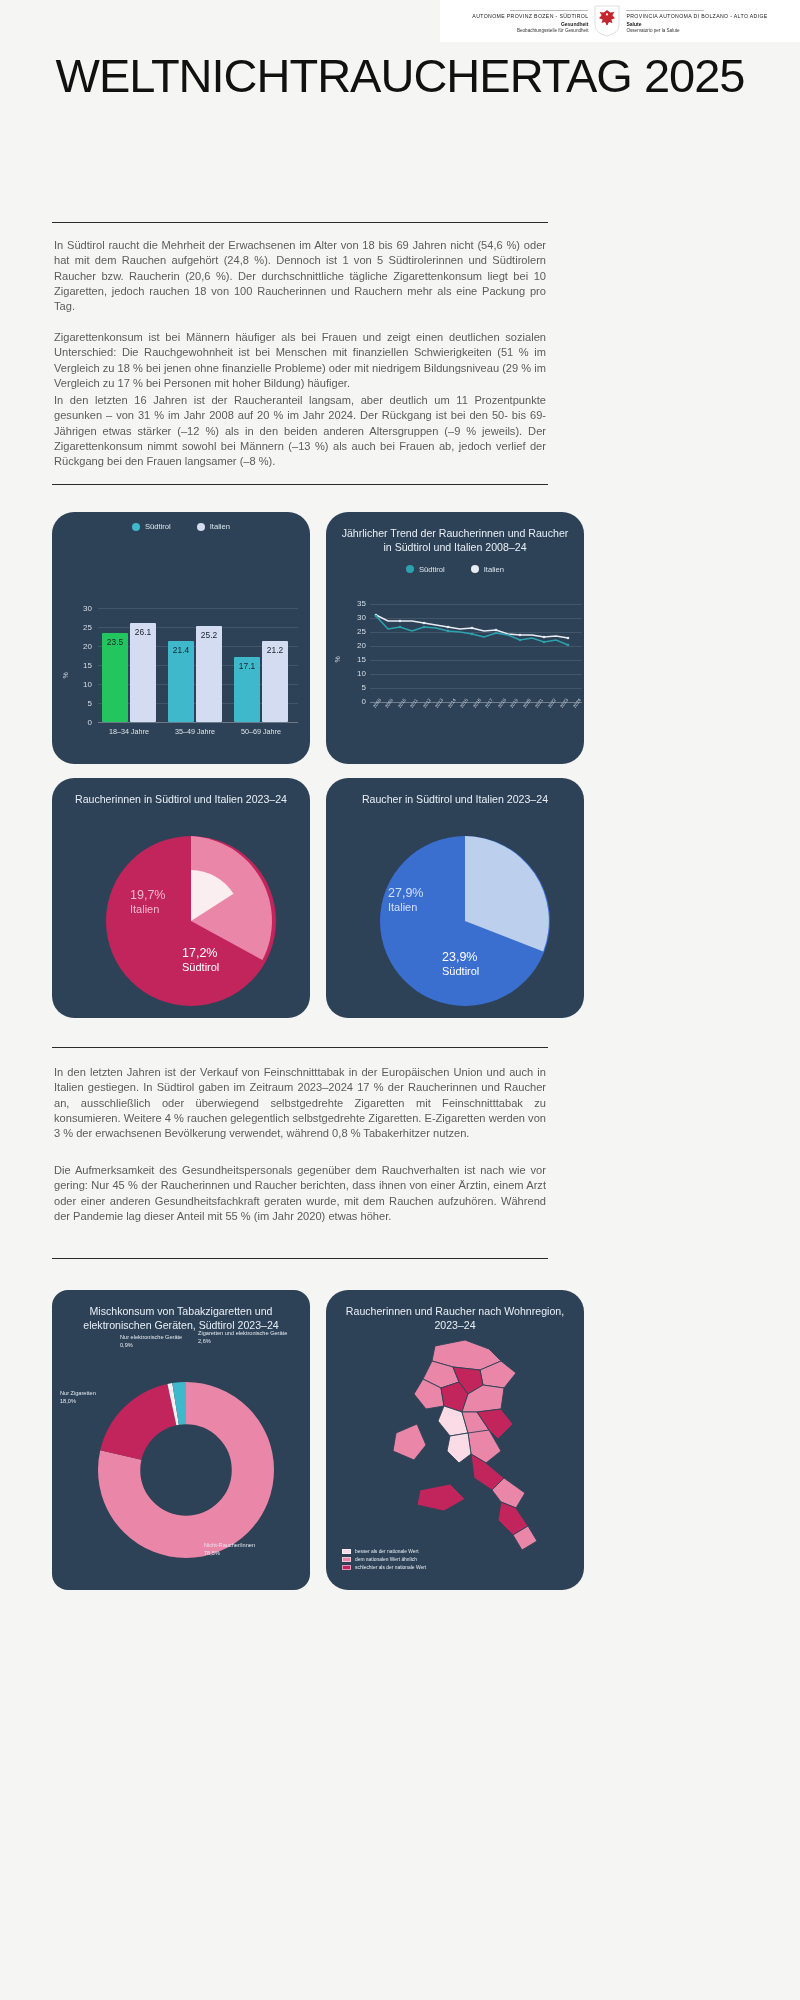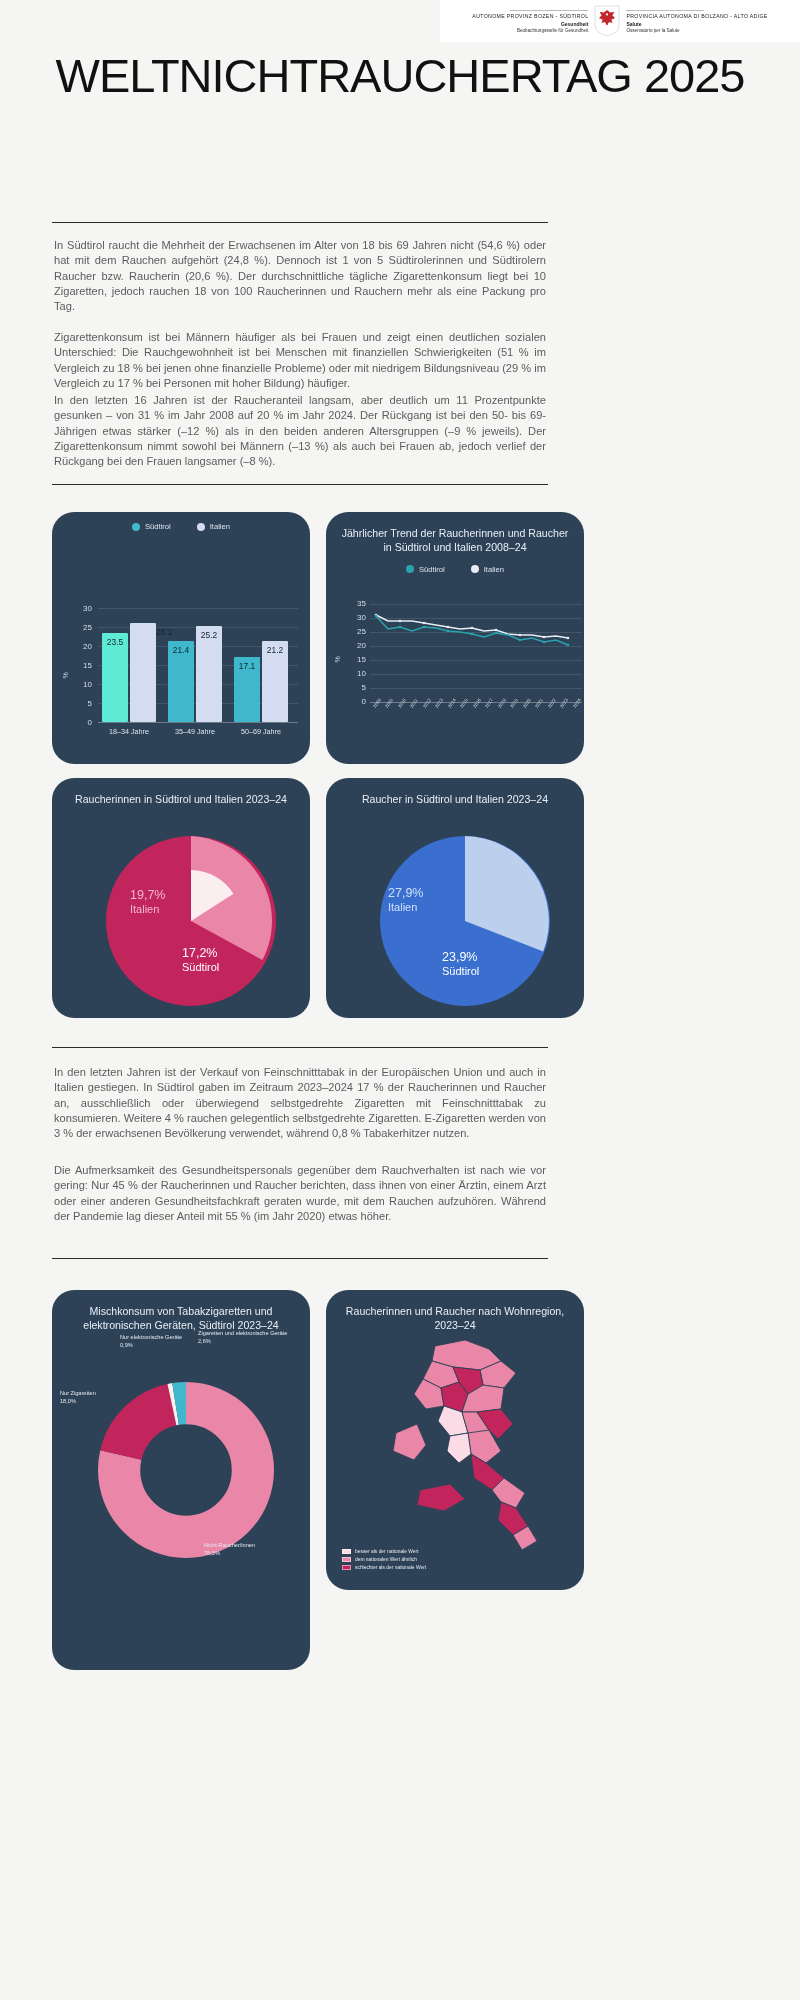--- a/index.html
+++ b/index.html
@@ -144,24 +144,24 @@
 
       <div class="gridline" style="left:46px; top:0px; width:200px;"></div>
       <div class="gridline" style="left:46px; top:19px; width:200px;"></div>
       <div class="gridline" style="left:46px; top:38px; width:200px;"></div>
       <div class="gridline" style="left:46px; top:57px; width:200px;"></div>
       <div class="gridline" style="left:46px; top:76px; width:200px;"></div>
       <div class="gridline" style="left:46px; top:95px; width:200px;"></div>
       <div class="gridline" style="left:46px; top:114px; width:200px; background:rgba(255,255,255,.3);"></div>
 
       <div style="position:absolute; left:46px; top:0; width:62px; height:114px;">
-        <div class="bar" style="left:4px; width:26px; height:89px; background:#5eead4;">
+        <div class="bar" style="left:4px; width:26px; height:89px; background:#22c55e;">
           <span class="bar-val">23.5</span>
         </div>
-        <div class="bar" style="left:32px; width:26px; height:99px; background:#d3dcf0;padding-left:21px;">
+        <div class="bar" style="left:32px; width:26px; height:99px; background:#d3dcf0;">
           <span class="bar-val">26.1</span>
         </div>
       </div>
 
       <div style="position:absolute; left:112px; top:0; width:62px; height:114px;">
         <div class="bar" style="left:4px; width:26px; height:81px; background:#3fb8cc;">
           <span class="bar-val">21.4</span>
         </div>
         <div class="bar" style="left:32px; width:26px; height:96px; background:#d3dcf0;">
           <span class="bar-val">25.2</span>
@@ -301,21 +301,21 @@
     </div>
   </div>
 
   <div class="rule" style="top:1047px"></div>
 
   <div class="body-text" style="top:1065px">In den letzten Jahren ist der Verkauf von Feinschnitttabak in der Europäischen Union und auch in Italien gestiegen. In Südtirol gaben im Zeitraum 2023–2024 17 % der Raucherinnen und Raucher an, ausschließlich oder überwiegend selbstgedrehte Zigaretten mit Feinschnitttabak zu konsumieren. Weitere 4 % rauchen gelegentlich selbstgedrehte Zigaretten. E-Zigaretten werden von 3 % der erwachsenen Bevölkerung verwendet, während 0,8 % Tabakerhitzer nutzen.</div>
   <div class="body-text" style="top:1163px">Die Aufmerksamkeit des Gesundheitspersonals gegenüber dem Rauchverhalten ist nach wie vor gering: Nur 45 % der Raucherinnen und Raucher berichten, dass ihnen von einer Ärztin, einem Arzt oder einer anderen Gesundheitsfachkraft geraten wurde, mit dem Rauchen aufzuhören. Während der Pandemie lag dieser Anteil mit 55 % (im Jahr 2020) etwas höher.</div>
 
   <div class="rule" style="top:1258px"></div>
 
-  <div class="card" style="left:52px; top:1290px; width:258px; height:380px;">
+  <div class="card" style="left:52px; top:1290px; width:258px; height:300px;border-radius:16px;">
     <div class="card-title">Mischkonsum von Tabakzigaretten und elektronischen Geräten, Südtirol 2023–24</div>
     <svg width="176" height="176" viewBox="0 0 100 100" style="position:absolute; left:46px; top:92px;">
 
       <circle cx="50" cy="50" r="38" fill="none" stroke="#ea86a8" stroke-width="24" stroke-dasharray="187.4 51.3" transform="rotate(-90 50 50)"></circle>
 
       <circle cx="50" cy="50" r="38" fill="none" stroke="#c2245c" stroke-width="24" stroke-dasharray="42.9 195.8" stroke-dashoffset="-187.4" transform="rotate(-90 50 50)"></circle>
 
       <circle cx="50" cy="50" r="38" fill="none" stroke="#fbeef0" stroke-width="24" stroke-dasharray="2.1 236.6" stroke-dashoffset="-230.3" transform="rotate(-90 50 50)"></circle>
 
       <circle cx="50" cy="50" r="38" fill="none" stroke="#3fb8cc" stroke-width="24" stroke-dasharray="6.2 232.5" stroke-dashoffset="-232.4" transform="rotate(-90 50 50)"></circle>

